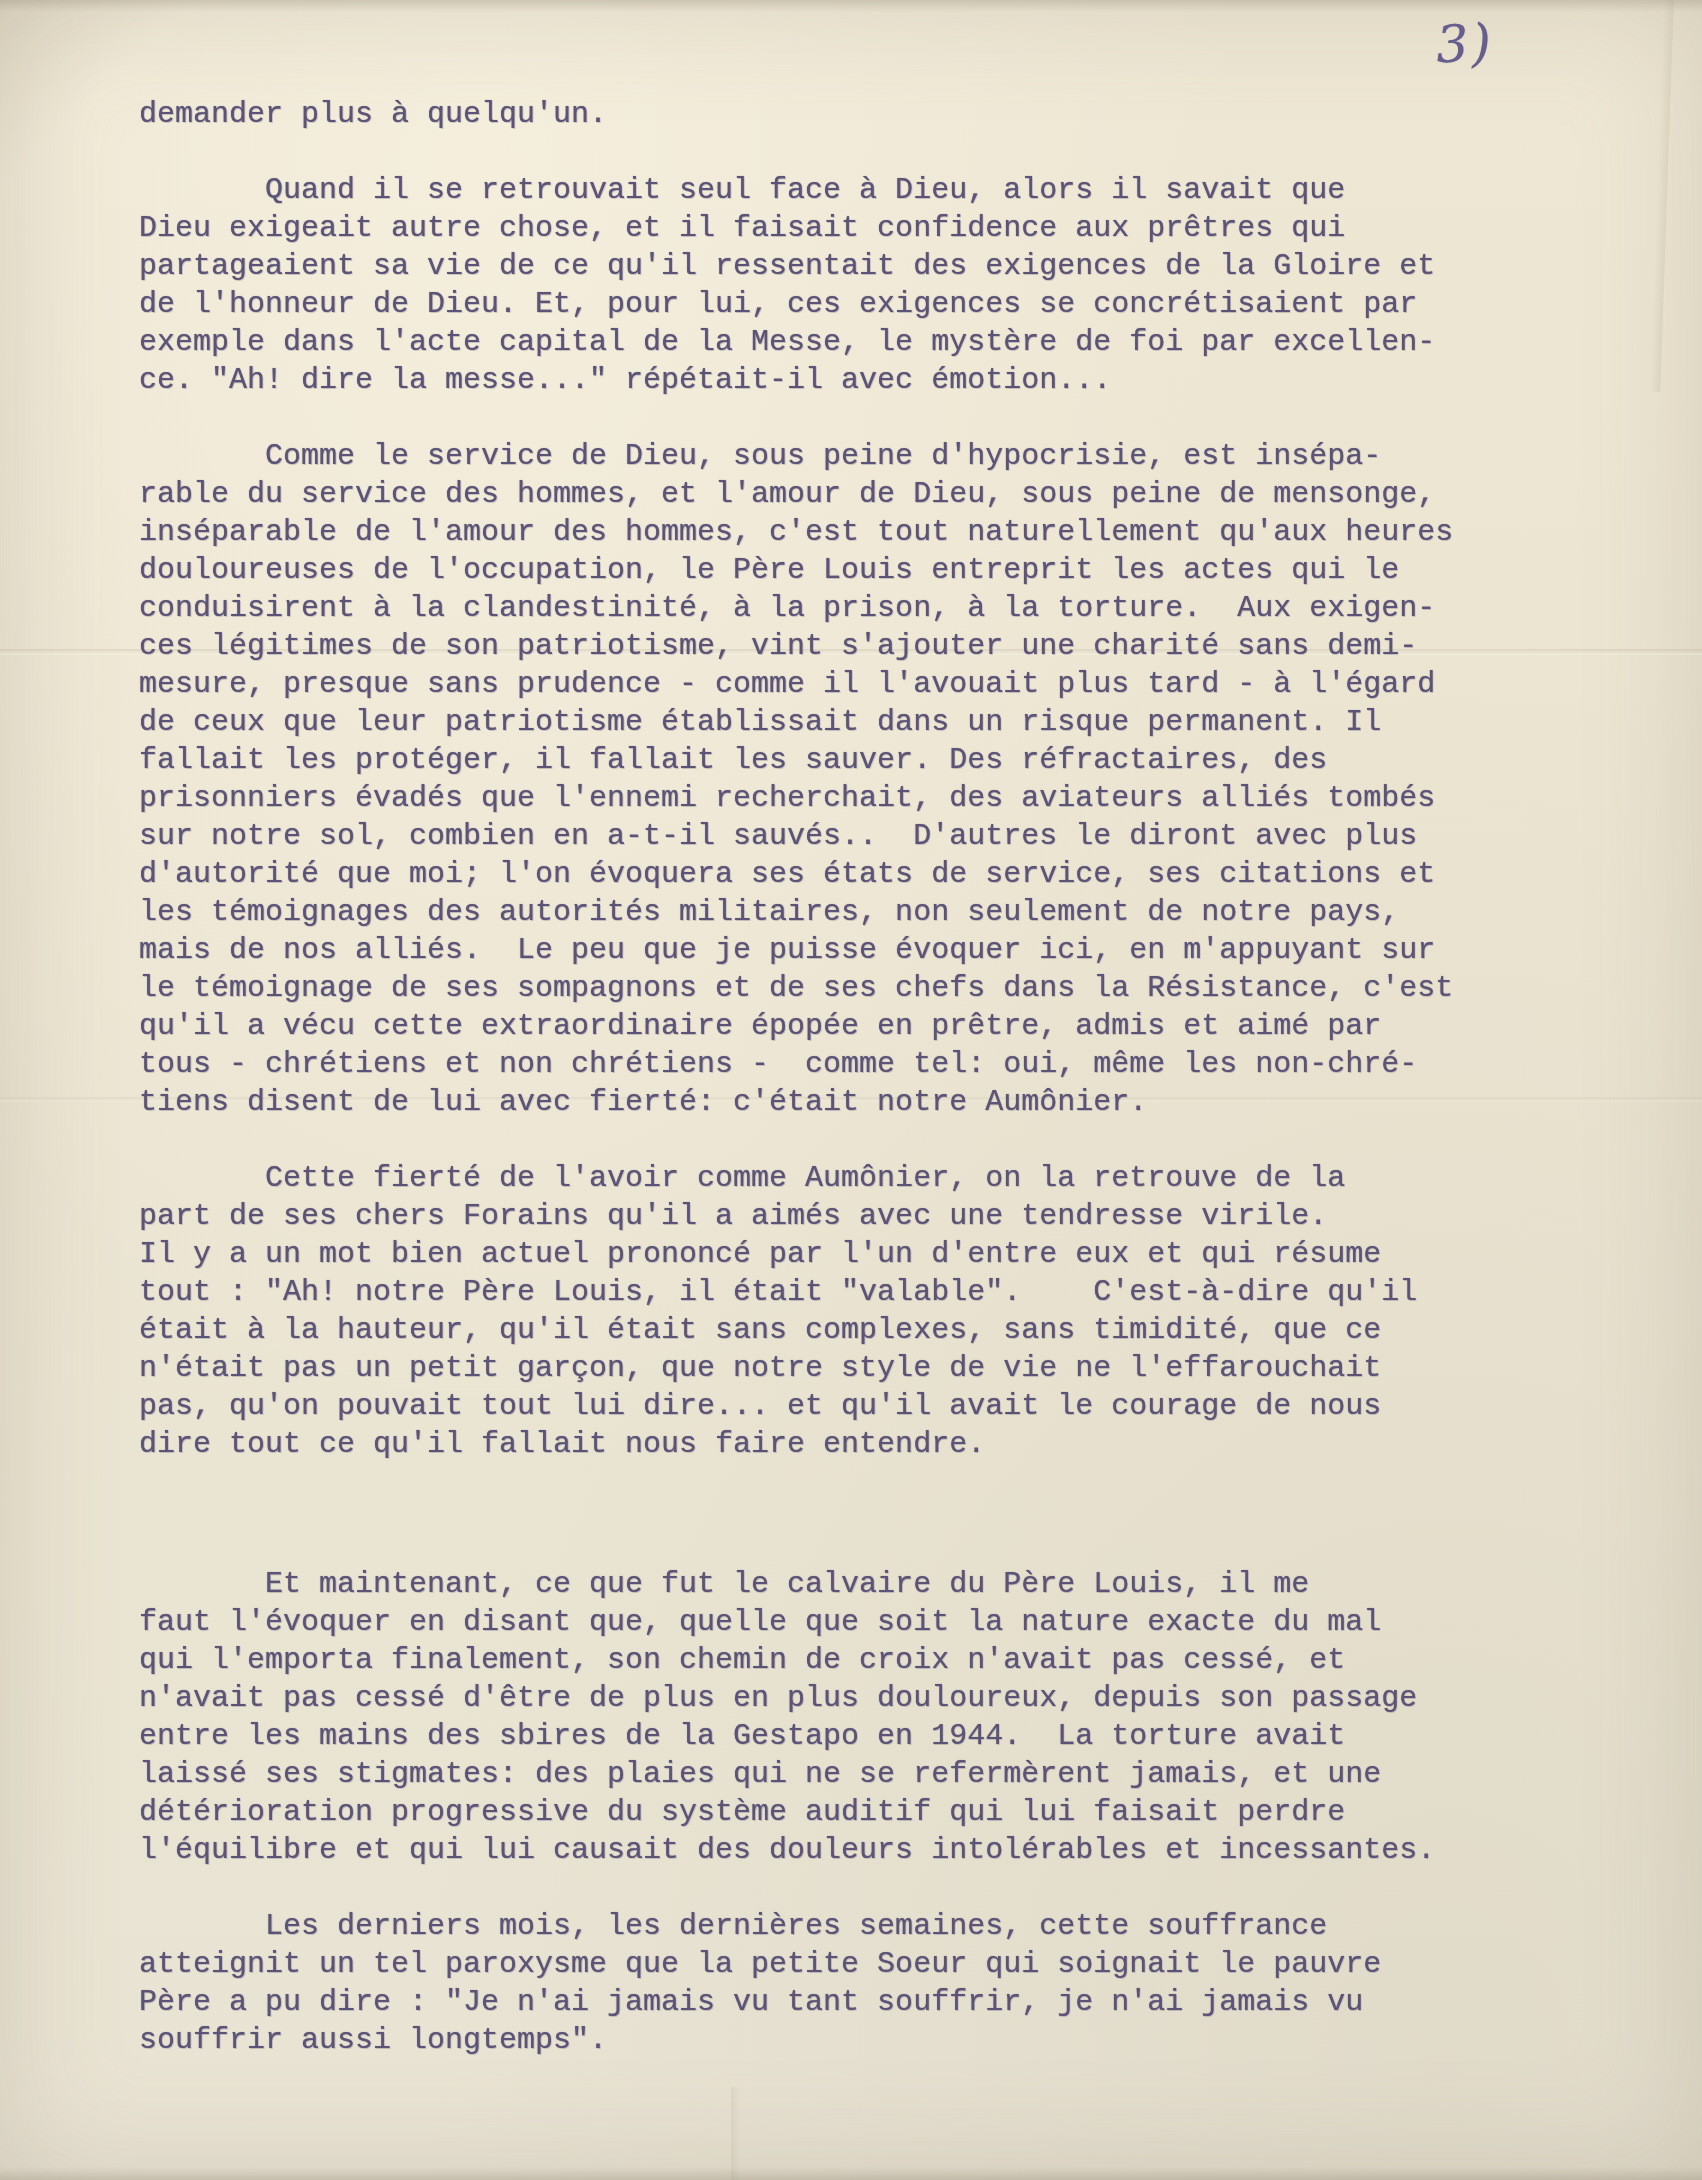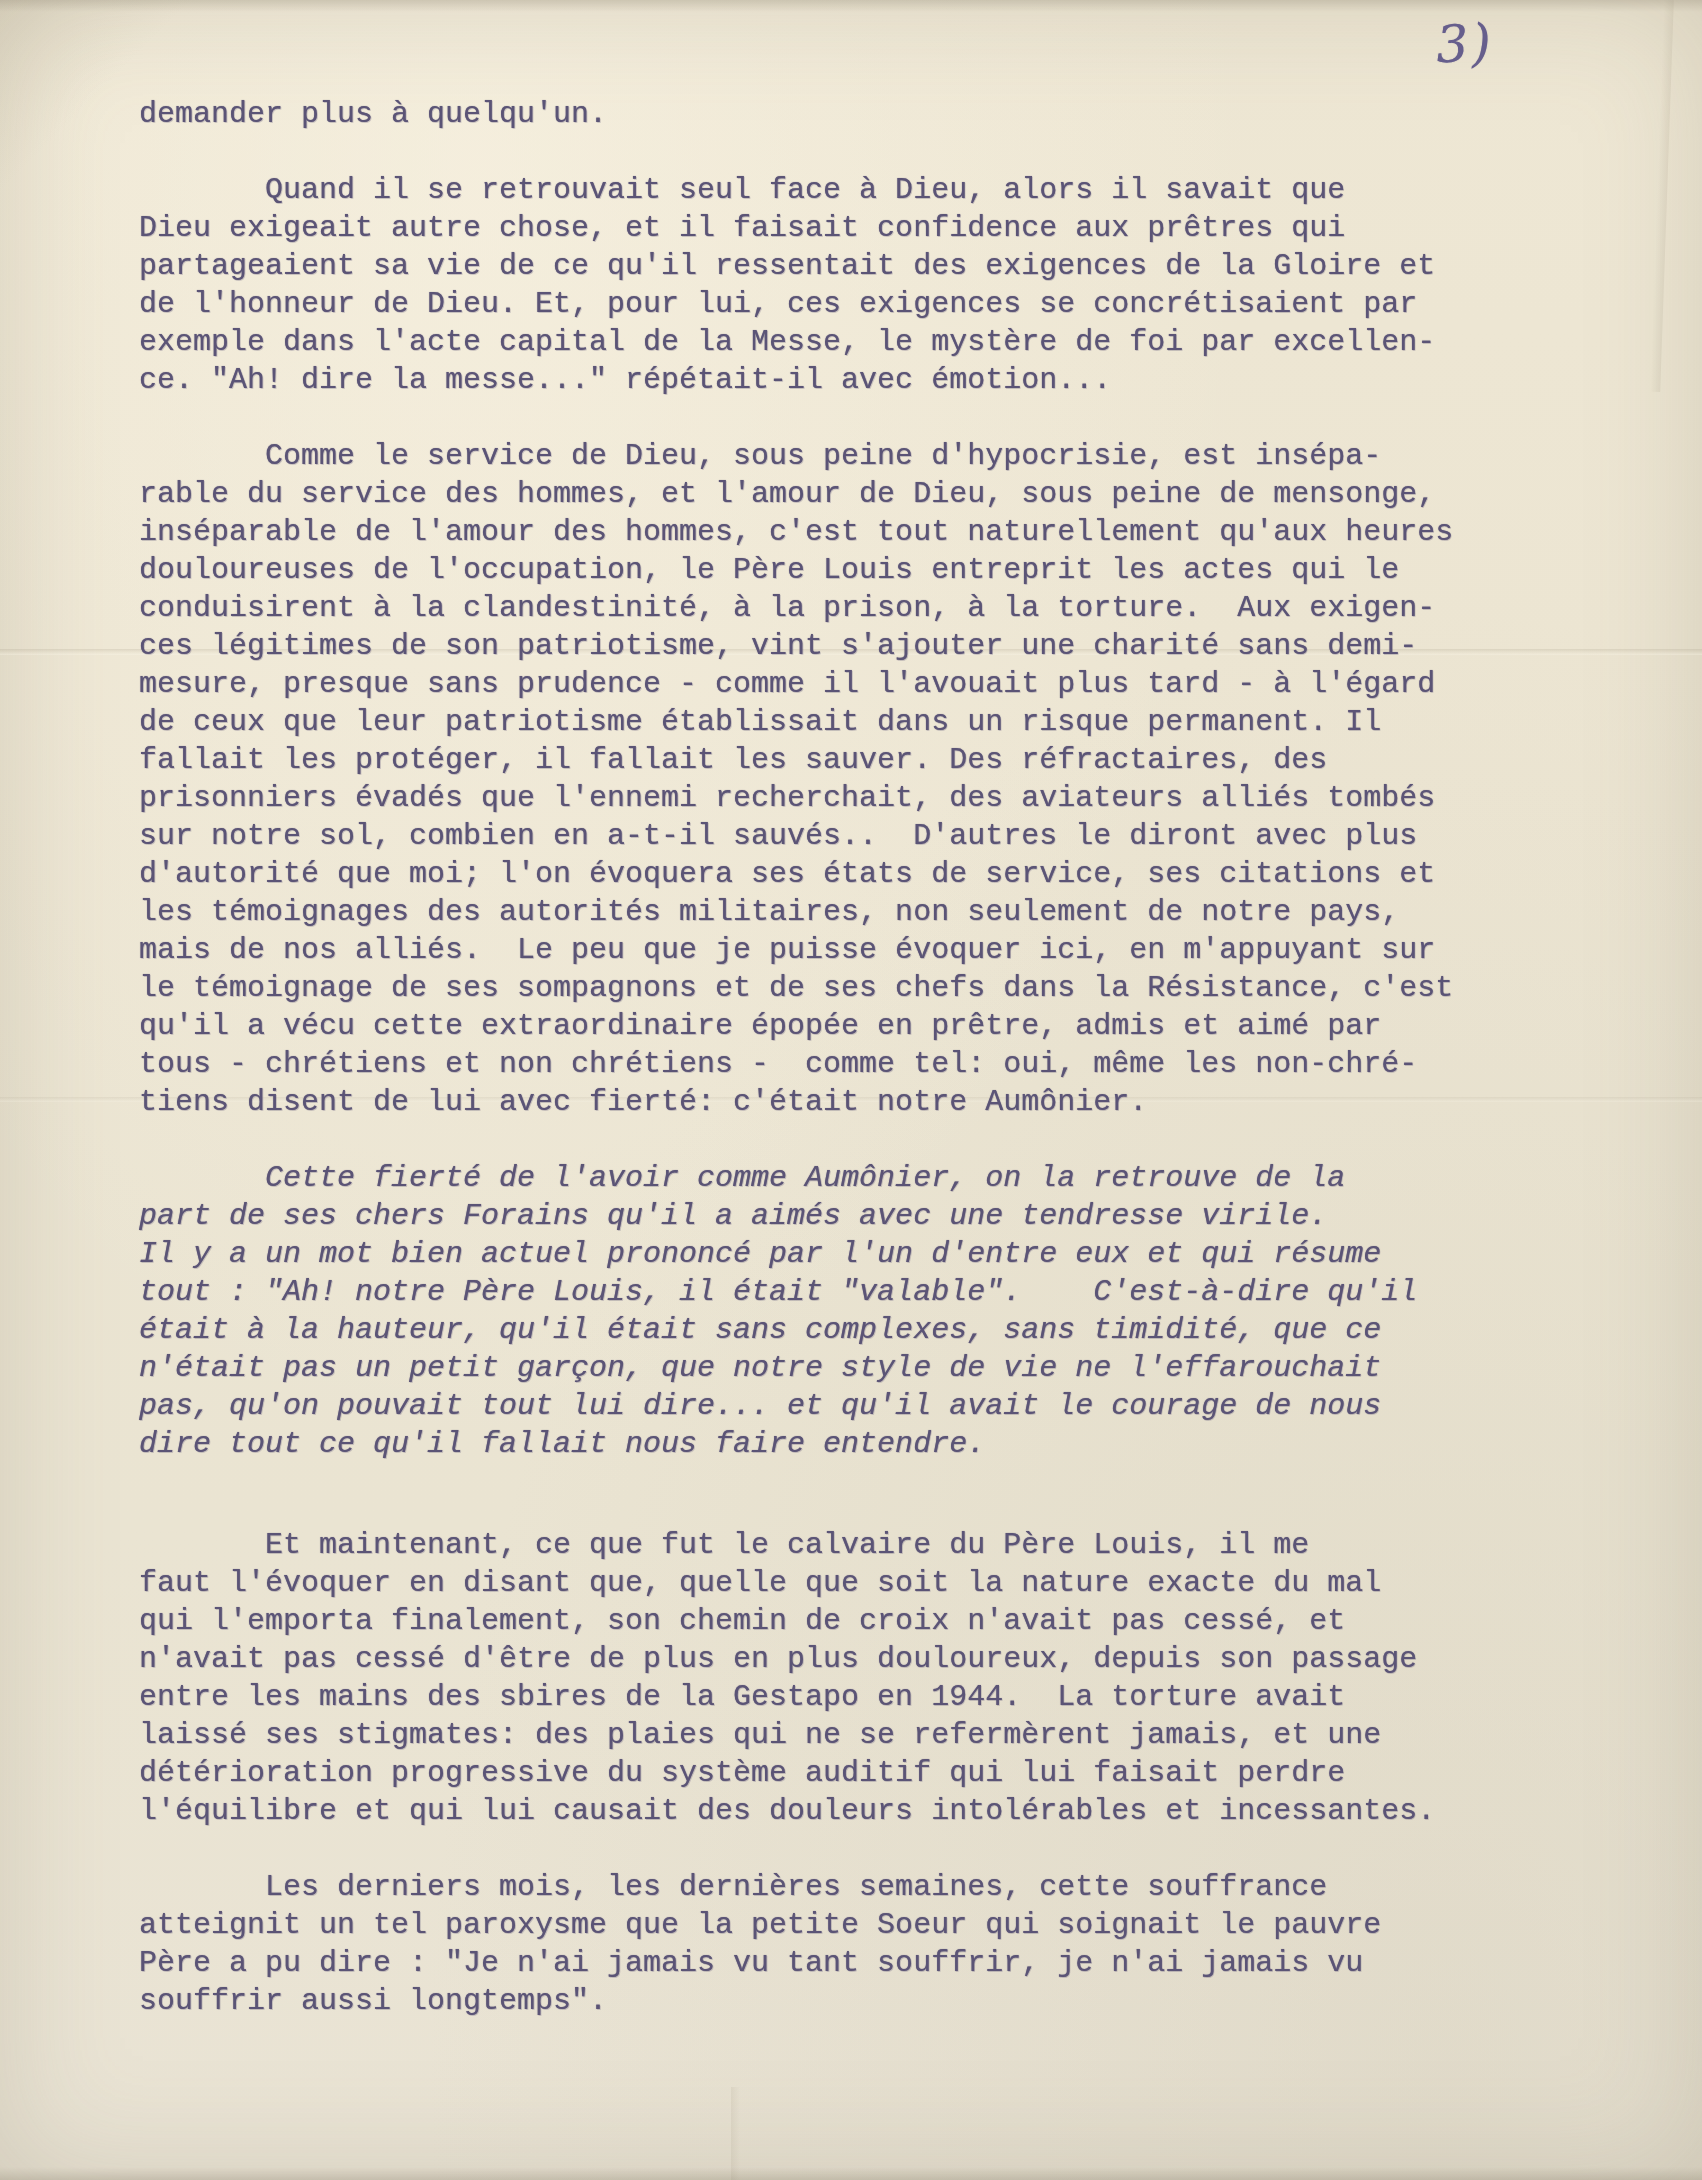--- a/index.html
+++ b/index.html
@@ -69,21 +69,21 @@
     left: 139px;
     top: 95px;
     width: 1499px;
     font-size: 30px;
     line-height: 38px;
     color: #5b5476;
     text-shadow: 0 0 1px rgba(91,84,118,0.75), 0.9px 0.9px 0.4px rgba(91,84,118,0.22);
     white-space: pre;
   }
   .para { margin: 0 0 38px 0; }
-  .para.gap-2 { margin-bottom: 63px; font-style: italic; }
+  .para.gap-2 { margin-bottom: 102px; }
   .line { white-space: pre; }
 </style>
 </head>
 <body>
 
 <div class="paper">
   <div class="crease crease-corner-tl"></div>
   <div class="crease edge-top"></div>
   <div class="crease crease-h1"></div>
   <div class="crease crease-h2"></div>

